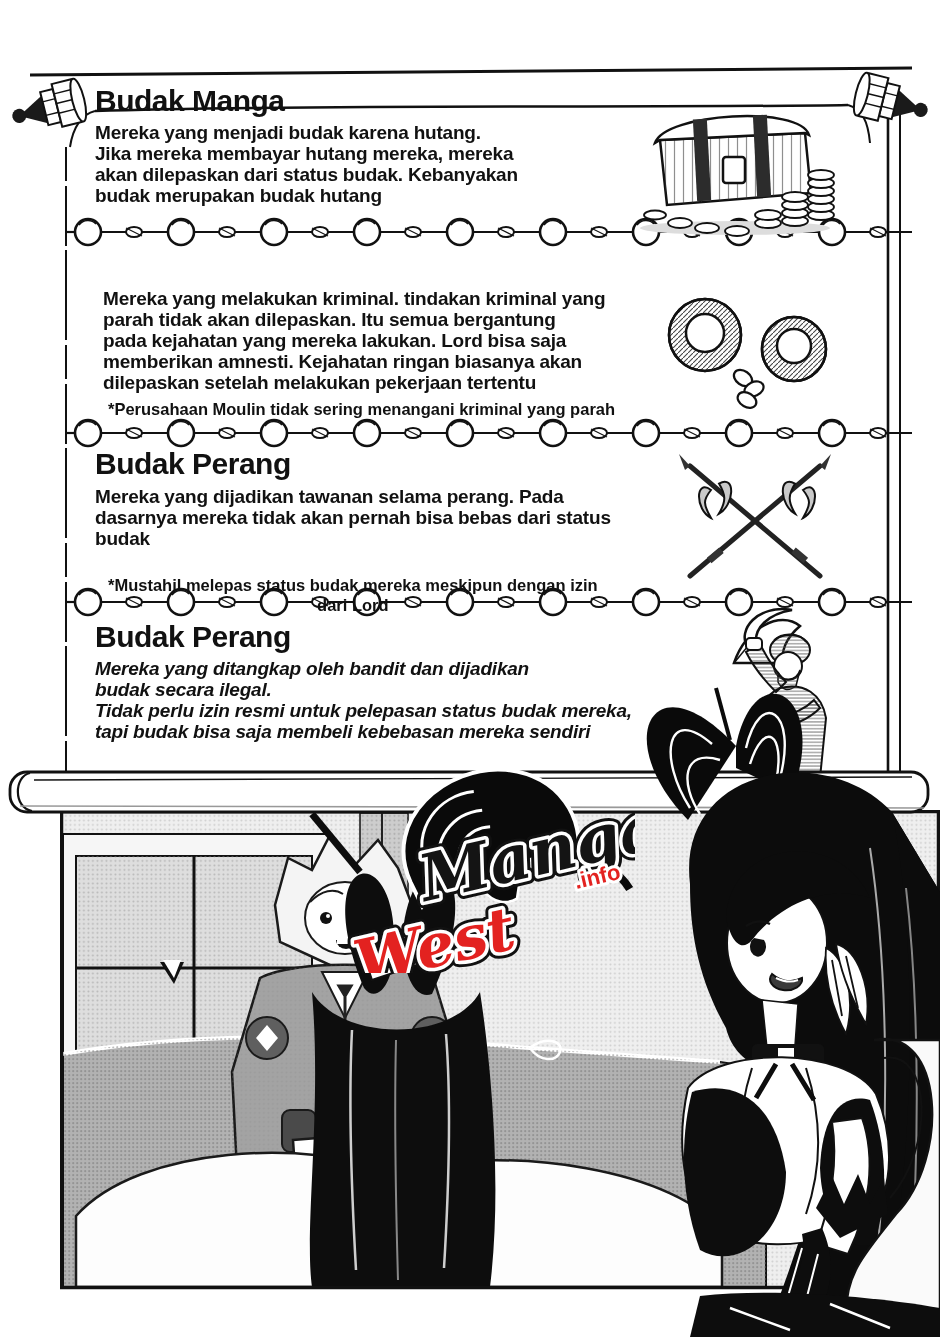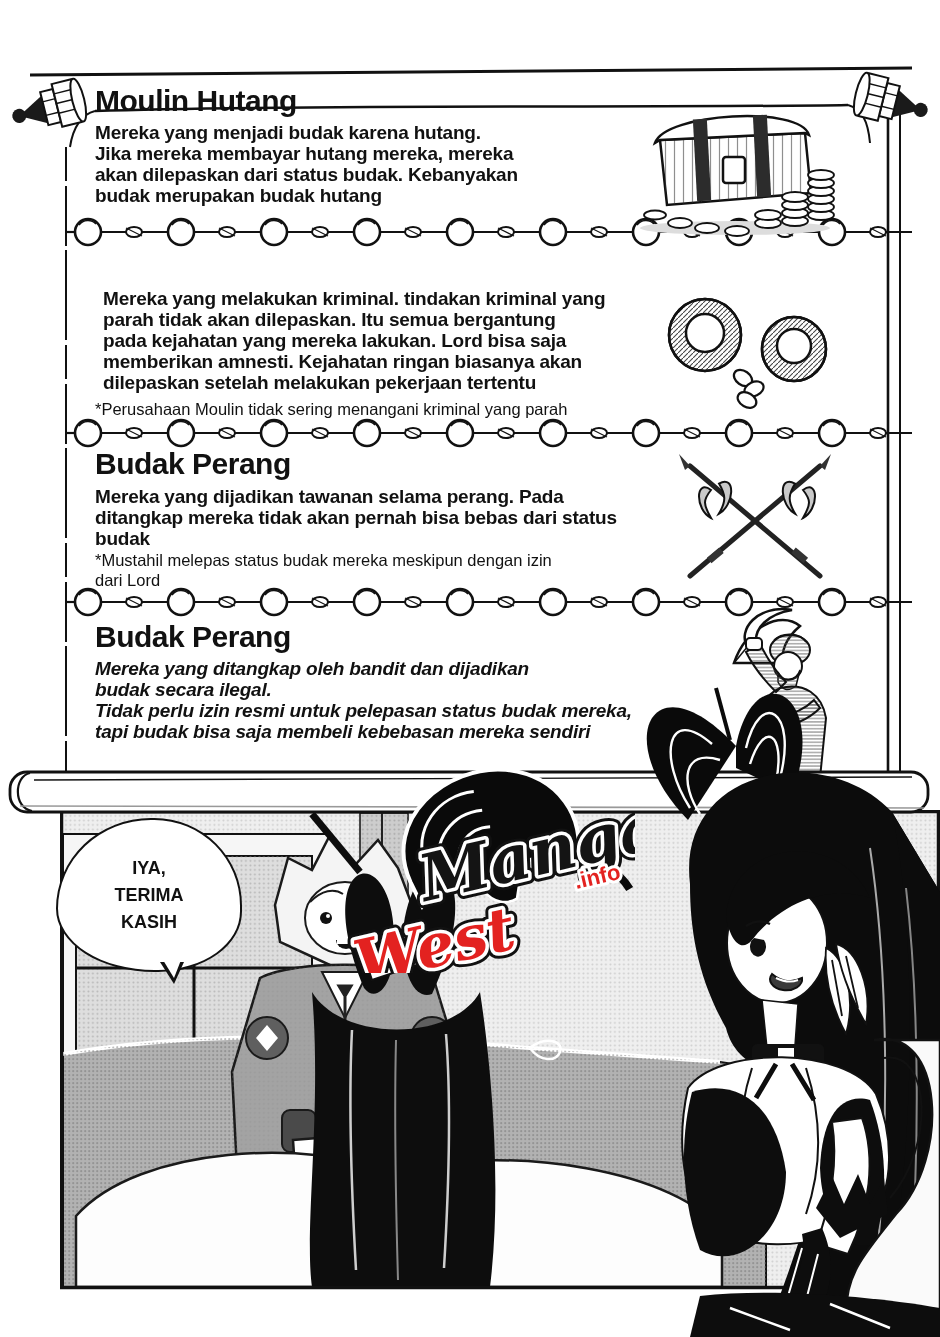--- a/index.html
+++ b/index.html
@@ -1,21 +1,21 @@
 <!DOCTYPE html>
 <html><head>
 <meta charset="utf-8">
 <style>
   html,body{margin:0;padding:0;background:#ffffff;}
   #page{position:relative;width:940px;height:1337px;overflow:hidden;background:#fff;
         font-family:"Liberation Sans",sans-serif;color:#111;}
   .abs{position:absolute;}
   .sec-title{font-size:30px;font-weight:800;letter-spacing:-0.5px;white-space:pre-line;z-index:2;}
   .sec-body{font-size:19px;font-weight:700;line-height:21px;white-space:pre-line;letter-spacing:-0.2px;z-index:2;}
-  .sec-note{font-size:16.5px;font-weight:400;line-height:20px;white-space:pre-line;z-index:2;}
+  .sec-note{font-size:16.5px;font-weight:700;line-height:20px;white-space:pre-line;z-index:2;margin-left:13px;}
   .illus{z-index:2;}
   svg{display:block;}
   .bubble{background:#fff;border:2.5px solid #111;z-index:6;display:flex;align-items:center;justify-content:center;
           text-align:center;font-weight:700;white-space:pre-line;}
   #bubble-1{left:56px;top:818px;width:182px;height:150px;font-size:18px;line-height:27px;
             border-radius:52% 48% 46% 54%/60% 58% 40% 42%;}
   #bubble-2{left:383px;top:934px;width:206px;height:256px;font-size:19px;line-height:27px;
             border-radius:48% 52% 46% 54%/42% 40% 58% 60%;align-items:flex-start;padding-top:38px;box-sizing:border-box;}
   .tail{width:0;height:0;border-style:solid;z-index:6;}
   #tail-1{left:160px;top:962px;border-width:22px 10px 0 14px;border-color:#111 transparent transparent transparent;}
@@ -104,38 +104,38 @@
         <use href="#chainlink" x="186"></use>
       <use href="#chainlink" x="279"></use>
         <use href="#chainlink" x="372"></use>
         <use href="#chainlink" x="465"></use>
       <use href="#chainlink" x="558"></use>
         <use href="#chainlink" x="651"></use>
         <use href="#chainlink" x="744"></use>
     </g>
   </svg>
 
-  <div class="abs sec-title" style="left:95px;top:84px;">Moulin Hutang</div>
+  <div class="abs sec-title" style="left:95px;top:84px;">Budak Manga</div>
   <div class="abs sec-body" style="left:95px;top:122px;">Mereka yang menjadi budak karena hutang.
 Jika mereka membayar hutang mereka, mereka
 akan dilepaskan dari status budak. Kebanyakan
 budak merupakan budak hutang</div>
 
   <div class="abs sec-body" style="left:95px;top:288px;margin-left:8px;">Mereka yang melakukan kriminal. tindakan kriminal yang
 parah tidak akan dilepaskan. Itu semua bergantung
 pada kejahatan yang mereka lakukan. Lord bisa saja
 memberikan amnesti. Kejahatan ringan biasanya akan
 dilepaskan setelah melakukan pekerjaan tertentu</div>
   <div class="abs sec-note" style="left:95px;top:399px;">*Perusahaan Moulin tidak sering menangani kriminal yang parah</div>
 
   <div class="abs sec-title" style="left:95px;top:447px;">Budak Perang</div>
   <div class="abs sec-body" style="left:95px;top:486px;">Mereka yang dijadikan tawanan selama perang. Pada
-ditangkap mereka tidak akan pernah bisa bebas dari status
+dasarnya mereka tidak akan pernah bisa bebas dari status
 budak</div>
-  <div class="abs sec-note" style="left:95px;top:550px;">*Mustahil melepas status budak mereka meskipun dengan izin
+  <div class="abs sec-note" style="left:95px;top:575px;text-align:center;">*Mustahil melepas status budak mereka meskipun dengan izin
 dari Lord</div>
 
   <div class="abs sec-title" style="left:95px;top:620px;">Budak Perang</div>
   <div class="abs sec-body" style="left:95px;top:658px;font-style:italic;">Mereka yang ditangkap oleh bandit dan dijadikan
 budak secara ilegal.
 Tidak perlu izin resmi untuk pelepasan status budak mereka,
 tapi budak bisa saja membeli kebebasan mereka sendiri</div>
 
   <svg class="abs illus" style="left:625px;top:95px;" width="230" height="145" viewBox="0 0 230 145">
     <defs>
@@ -366,25 +366,20 @@
       <path d="M322,470 C336,510 330,560 308,606 L276,596 C292,556 298,512 292,474 Z" fill="#fff" stroke="#111" stroke-width="2"></path>
       <polygon points="276,560 292,528 304,556 318,526 330,556 344,530 348,566 300,590" fill="#0d0d0d"></polygon>
       <path d="M282,580 C300,620 290,660 258,689 L216,689 C252,650 268,616 262,586 Z" fill="#0d0d0d"></path>
       <path d="M262,600 L244,662 M278,606 L262,668" stroke="#fff" stroke-width="2"></path>
     </g>
 
     <path d="M160,648 C230,640 330,648 400,660 L400,689 L150,689 Z" fill="#0d0d0d"></path>
     <path d="M190,660 L250,682 M290,656 L350,680" stroke="#fff" stroke-width="2.5"></path>
   </svg>
 
-  <div id="bubble-1" class="abs bubble">
-    <span>IYA,
-TERIMA
-KASIH</span>
-  </div>
   <div id="tail-1" class="abs tail"></div>
   <div id="tail-1i" class="abs tail"></div>
 
 
   <svg id="logo" class="abs" width="305" height="215" viewBox="0 0 305 215">
     <g transform="rotate(-13 150 105)">
 
       <g>
         <path d="M78,108 C64,40 140,2 196,20 C248,38 262,86 246,122 C214,104 184,112 162,136 C132,112 102,118 84,134 Z" fill="#0a0a0a" stroke="#fff" stroke-width="4"></path>
         <path d="M96,96 C92,56 124,30 160,34 M110,104 C108,72 134,50 164,54 M128,108 C128,84 146,68 168,72" fill="none" stroke="#fff" stroke-width="3"></path>

